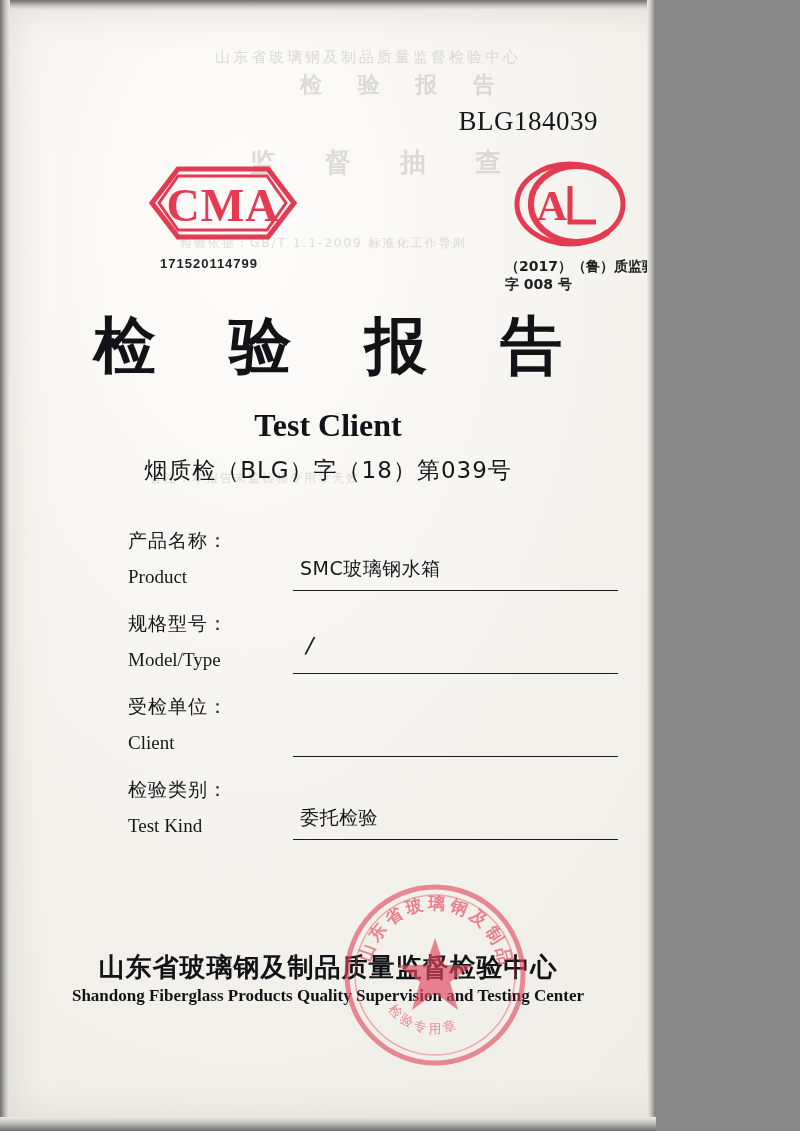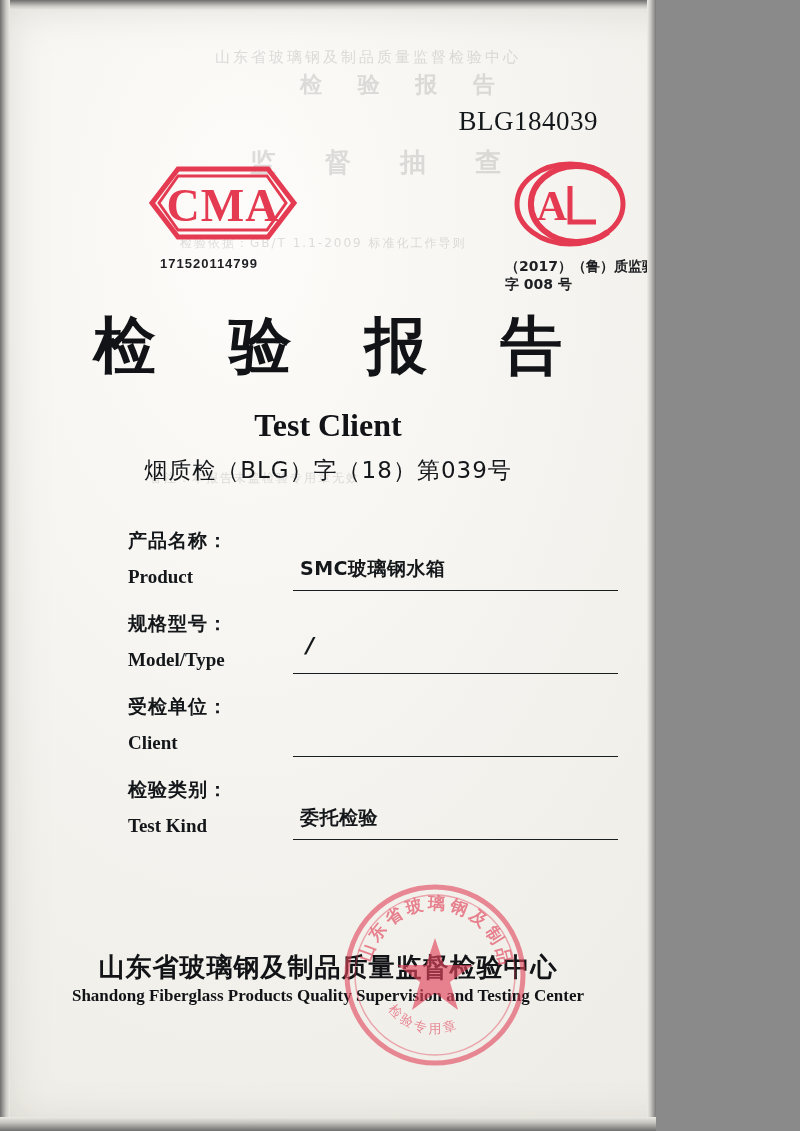--- a/index.html
+++ b/index.html
@@ -109,21 +109,21 @@
     left: 0; right: 0; top: 455px;
     text-align: center;
     font-size: 23px;
     color: #14171a;
     font-family: "DejaVu Sans", serif;
     letter-spacing: 1px;
   }
 
   
   .fields { position: absolute; left: 128px; top: 528px; width: 560px; }
-  .field { position: relative; height: 83px; font-weight: bold; }
+  .field { position: relative; height: 83px; }
   .f-cn {
     position: absolute; left: 0; top: 0;
     font-size: 19px; color: #14171a;
     font-family: "DejaVu Sans", sans-serif;
     letter-spacing: 1px;
   }
   .f-en {
     position: absolute; left: 0; top: 38px;
     font-size: 19px; color: #14171a;
     font-family: "Liberation Serif", serif;

